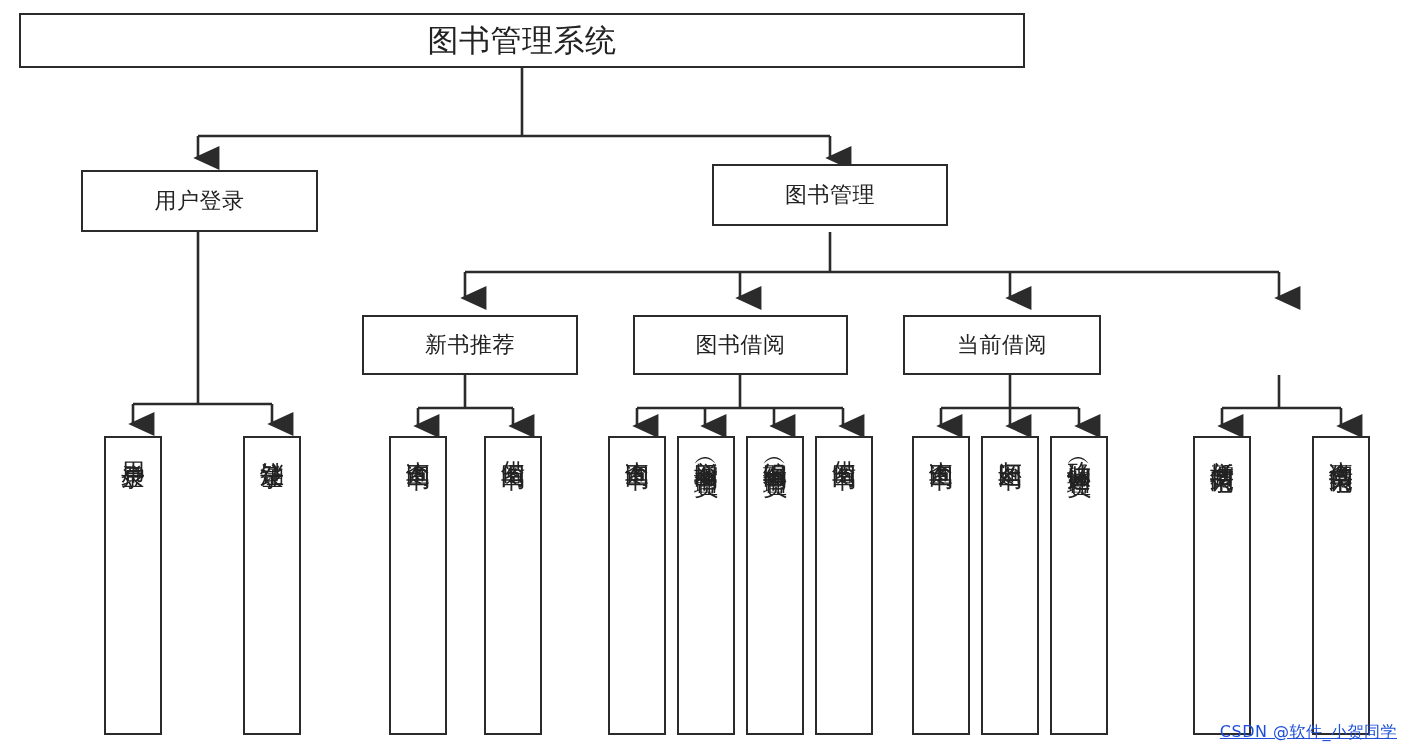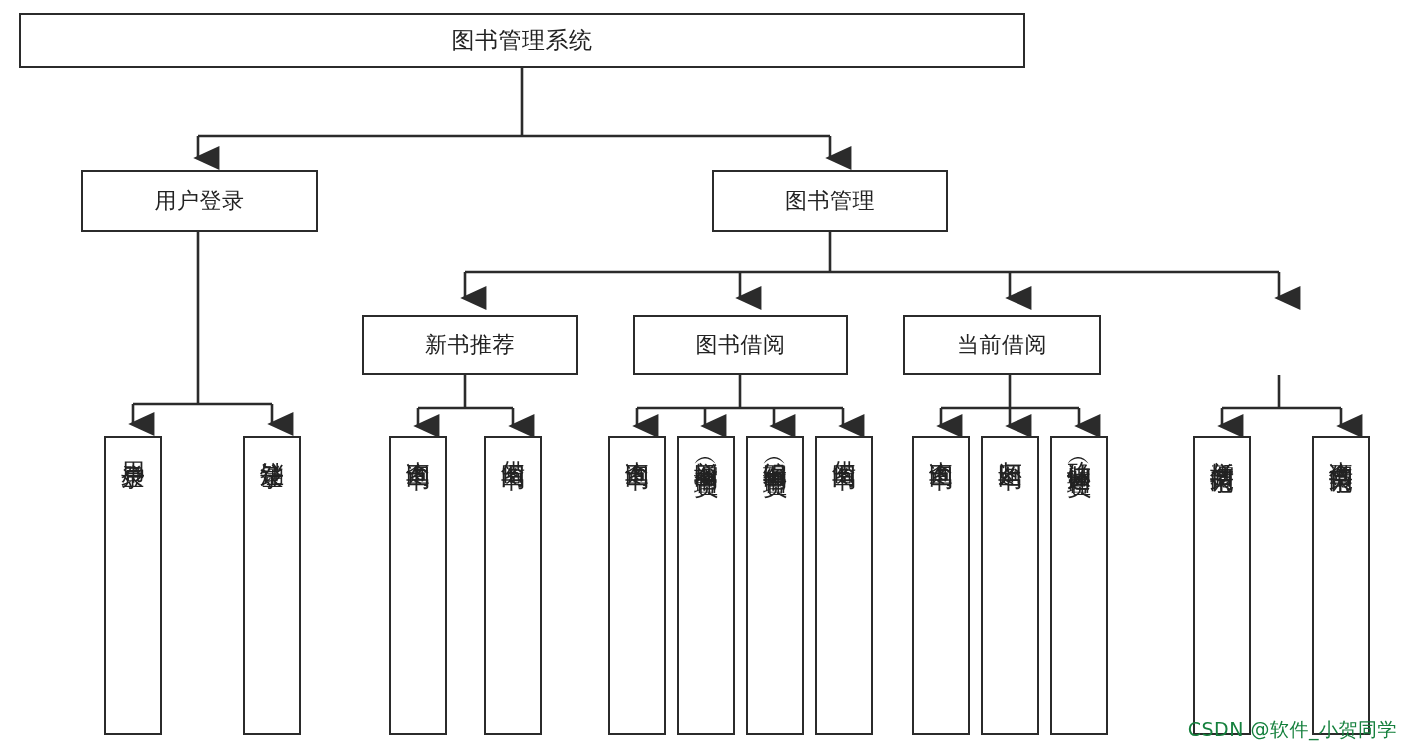--- a/index.html
+++ b/index.html
@@ -37,45 +37,46 @@
     text-align:center;
     line-height:1.18;
     color:#222222;
     white-space:nowrap;
   }
   
   .node.horiz .label{
     font-size:22px;
     letter-spacing:0.5px;
   }
-  .node.root .label{font-size:23px;}
+  .node.root .label{font-size:31px;}
   
   .node.vert{
     align-items:flex-start;
     justify-content:center;
     padding-top:4px;
   }
   .node.vert .label{
     writing-mode:vertical-rl;
     text-orientation:upright;
     font-size:24px;
     line-height:1.0;
     letter-spacing:2px;
     white-space:normal;
     max-height:288px;
   }
   .watermark{
     position:absolute;
     right:8px;
     bottom:4px;
-    font-size:19px;
-    color:#15803d;
+    font-size:16px;
+    color:#1d4ed8;
     z-index:5;
     white-space:nowrap;
     letter-spacing:0.5px;
+    text-decoration:underline;
   }
 </style>
 </head>
 <body>
 
 <div id="canvas">
 
   <svg id="wires" viewBox="0 0 1405 747">
     <defs>
       <marker id="arrow" viewBox="0 0 12 12" refX="6" refY="10" markerWidth="11" markerHeight="11" orient="auto-start-reverse">
@@ -126,21 +127,21 @@
     </g>
   </svg>
 
   <div class="node horiz root" style="left:19px;top:13px;width:1006px;height:55px;">
     <span class="label">图书管理系统</span>
   </div>
 
   <div class="node horiz" style="left:81px;top:170px;width:237px;height:62px;">
     <span class="label">用户登录</span>
   </div>
-  <div class="node horiz" style="left:712px;top:170px;width:236px;height:62px;">
+  <div class="node horiz" style="left:712px;top:164px;width:236px;height:62px;">
     <span class="label">图书管理</span>
   </div>
 
   <div class="node horiz" style="left:362px;top:315px;width:216px;height:60px;">
     <span class="label">新书推荐</span>
   </div>
   <div class="node horiz" style="left:633px;top:315px;width:215px;height:60px;">
     <span class="label">图书借阅</span>
   </div>
   <div class="node horiz" style="left:903px;top:315px;width:198px;height:60px;">

